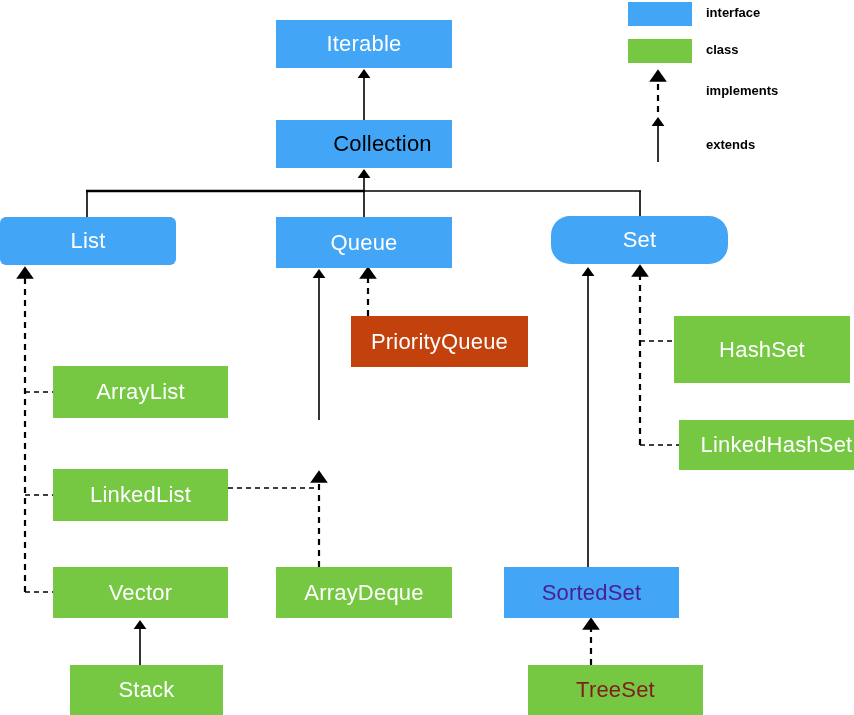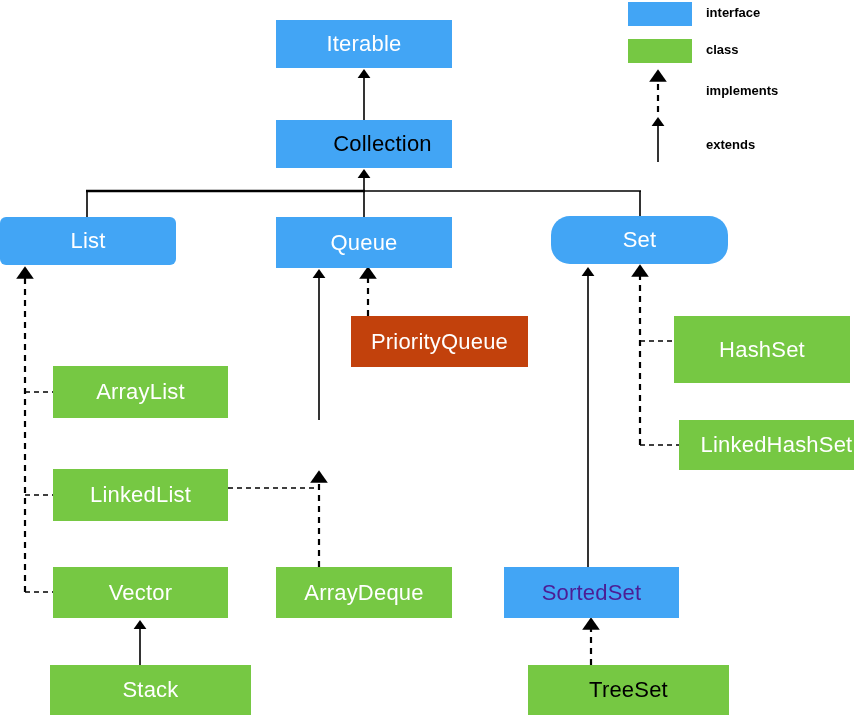--- a/index.html
+++ b/index.html
@@ -169,24 +169,24 @@
     </div>
   <div class="node klass" style="left: 53px; top: 567px; width: 175px; height: 51px; background: rgb(118, 200, 67); color: rgb(255, 255, 255);">
       <span>Vector</span>
     </div>
   <div class="node klass" style="left: 276px; top: 567px; width: 176px; height: 51px; background: rgb(118, 200, 67); color: rgb(255, 255, 255);">
       <span>ArrayDeque</span>
     </div>
   <div class="node interface" style="left: 504px; top: 567px; width: 175px; height: 51px; background: rgb(66, 165, 245); color: #4c1d95;">
       <span>SortedSet</span>
     </div>
-  <div class="node klass" style="left: 50px; top: 665px; width: 201px; height: 50px; background: rgb(118, 200, 67); color: rgb(255, 255, 255);">
+  <div class="node klass" style="left: 70px; top: 665px; width: 153px; height: 50px; background: rgb(118, 200, 67); color: rgb(255, 255, 255);">
       <span>Stack</span>
     </div>
-  <div class="node klass" style="left: 528px; top: 665px; width: 201px; height: 50px; background: rgb(118, 200, 67); color: #000000;">
+  <div class="node klass" style="left: 528px; top: 665px; width: 175px; height: 50px; background: rgb(118, 200, 67); color: #7f1d1d;">
       <span>TreeSet</span>
     </div>
 
   <div class="legend-swatch" style="left: 628px; top: 2px; width: 64px; height: 24px; background: rgb(66, 165, 245);"></div>
   <div class="legend-label" style="left: 706px; top: 6px; color: rgb(0, 0, 0);">interface</div>
 
   <div class="legend-swatch" style="left: 628px; top: 39px; width: 64px; height: 24px; background: rgb(118, 200, 67);"></div>
   <div class="legend-label" style="left: 706px; top: 43px; color: rgb(0, 0, 0);">class</div>
 
   <div class="legend-label" style="left: 706px; top: 84px; color: rgb(0, 0, 0);">implements</div>

